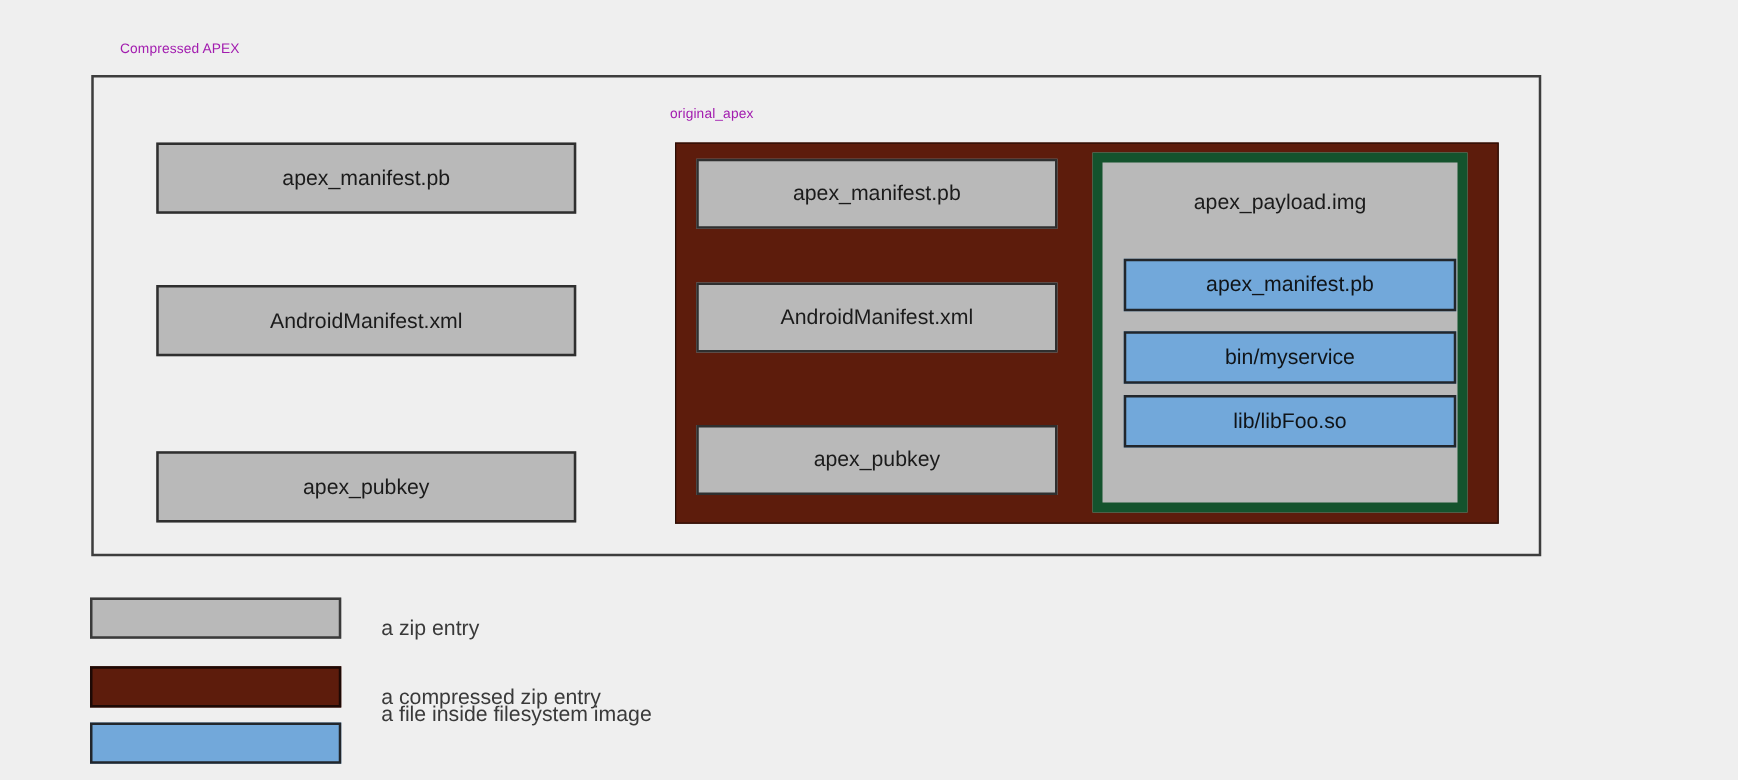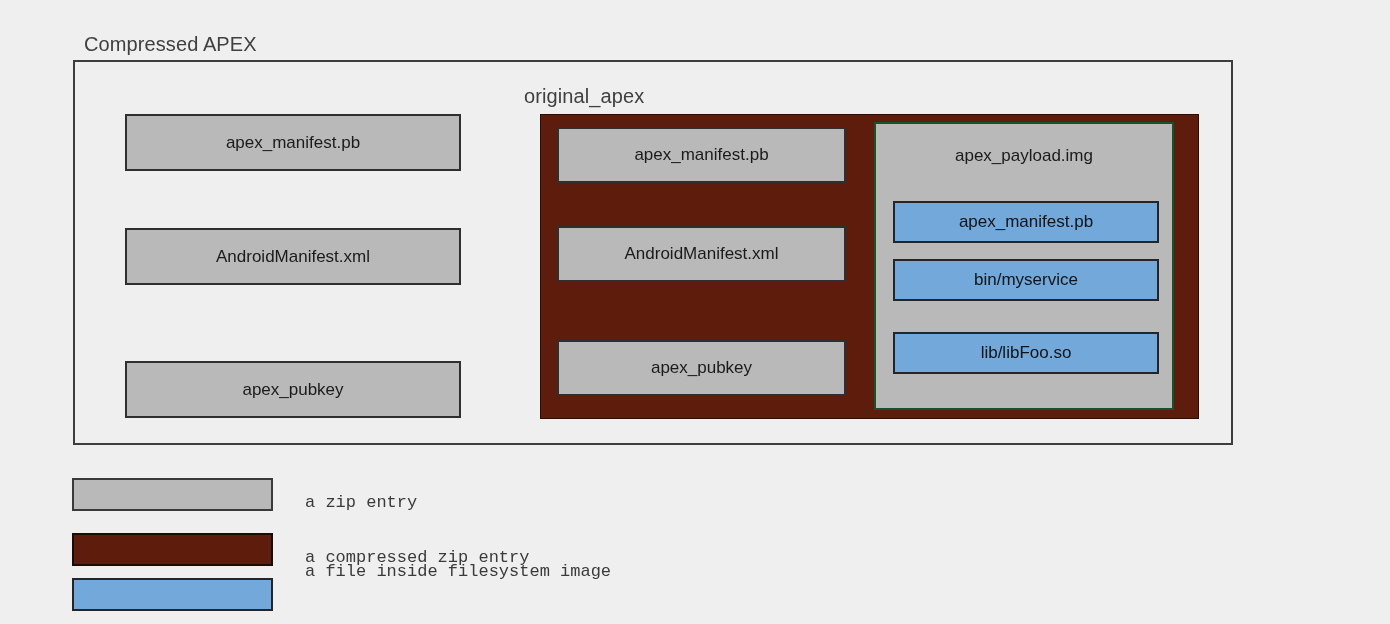--- a/index.html
+++ b/index.html
@@ -12,24 +12,25 @@
     background: #efefef;
     font-family: "Liberation Sans", sans-serif;
     overflow: hidden;
     position: relative;
   }
 
   
   .abs { position: absolute; box-sizing: border-box; }
 
   .label-text {
-    color: #404040;
-    font-size: 20px;
+    color: #a21caf;
+    font-size: 11px;
     letter-spacing: 0.1px;
     white-space: nowrap;
+    margin-left: 12px;
   }
 
   
   #outer-frame {
     left: 73px;
     top: 60px;
     width: 1160px;
     height: 385px;
     border: 2px solid #3d3d3d;
     background: #efefef;
@@ -93,52 +94,51 @@
   #mid-entry-1 { top: 226px; }
   #mid-entry-2 { top: 340px; }
 
   
   #payload-panel {
     left: 874px;
     top: 122px;
     width: 300px;
     height: 288px;
     background: #b9b9b9;
-    border: 2px solid #14532d;
+    border: 8px solid #14532d;
   }
   #payload-title {
     left: 0;
     top: 22px;
     width: 100%;
     text-align: center;
     color: #1b1b1b;
     font-size: 17px;
   }
   .payload-file { left: 17px; width: 266px; height: 42px; }
   #payload-file-0 { top: 77px; }
   #payload-file-1 { top: 135px; text-align: right; }
-  #payload-file-2 { top: 208px; }
+  #payload-file-2 { top: 186px; }
 
   
   #legend { left: 0; top: 0; width: 100%; height: 100%; }
   .legend-swatch {
     left: 72px;
     width: 201px;
     height: 33px;
     border: 2px solid #3a3a3a;
   }
   .legend-swatch.gray  { background: #b9b9b9; }
   .legend-swatch.red   { background: #5d1c0c; border-color: #1d0905; }
   .legend-swatch.blue  { background: #72a8da; border-color: #22262b; }
   .legend-label {
     left: 305px;
     color: #3a3a3a;
     font-size: 17px;
     white-space: nowrap;
-    font-family: Liberation Mono, monospace;
   }
   #legend-row-0 .legend-swatch { top: 478px; }
   #legend-row-0 .legend-label  { top: 493px; }
   #legend-row-1 .legend-swatch { top: 533px; }
   #legend-row-1 .legend-label  { top: 548px; text-align: right; }
   #legend-row-2 .legend-swatch { top: 578px; }
   #legend-row-2 .legend-label  { top: 562px; }
 </style>
 </head>
 <body>

